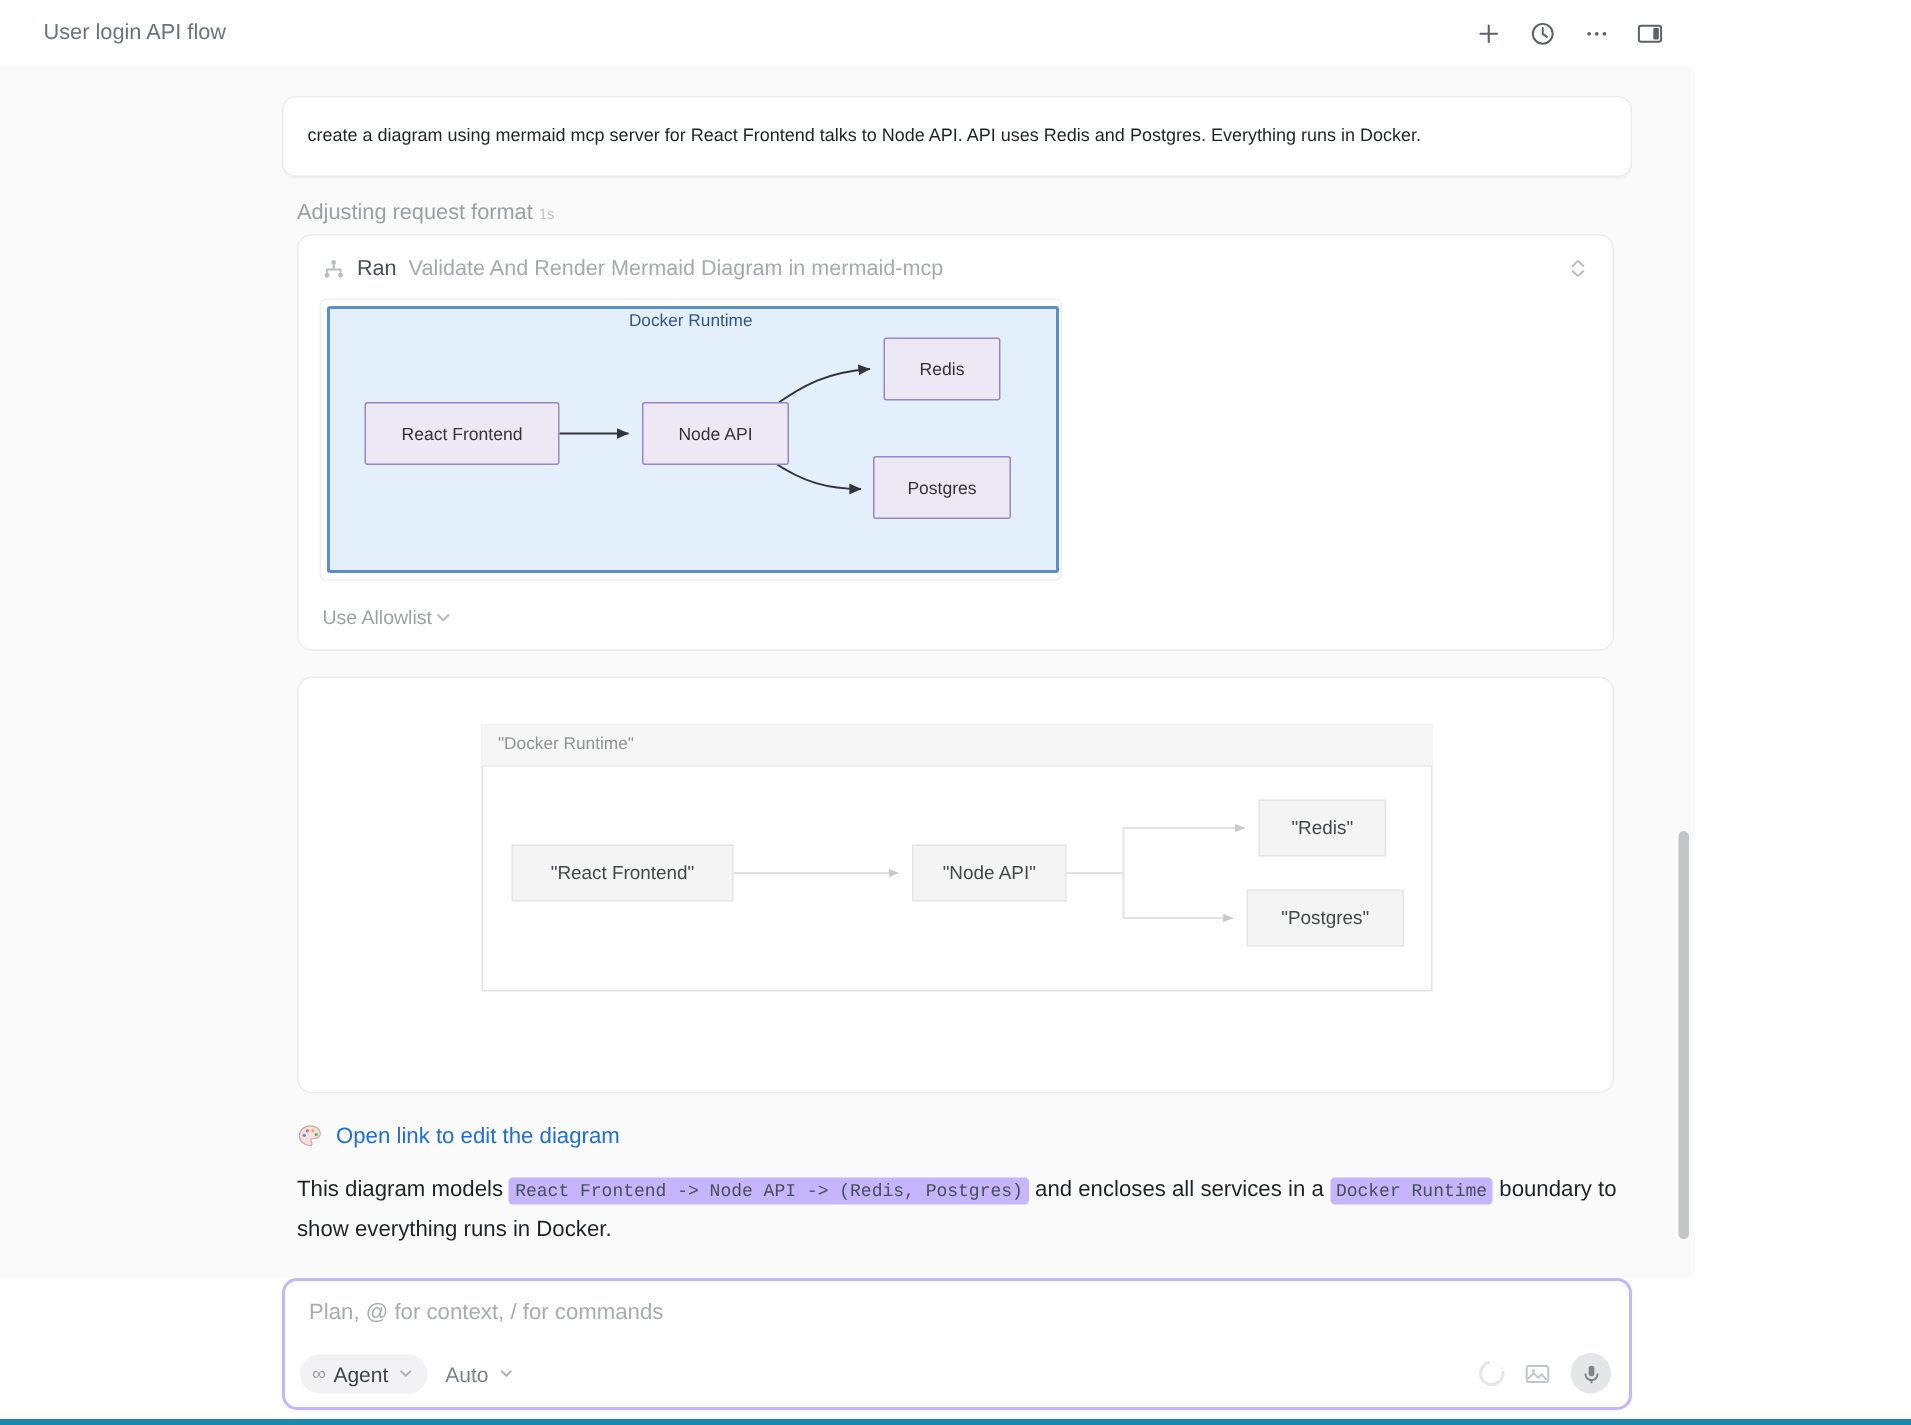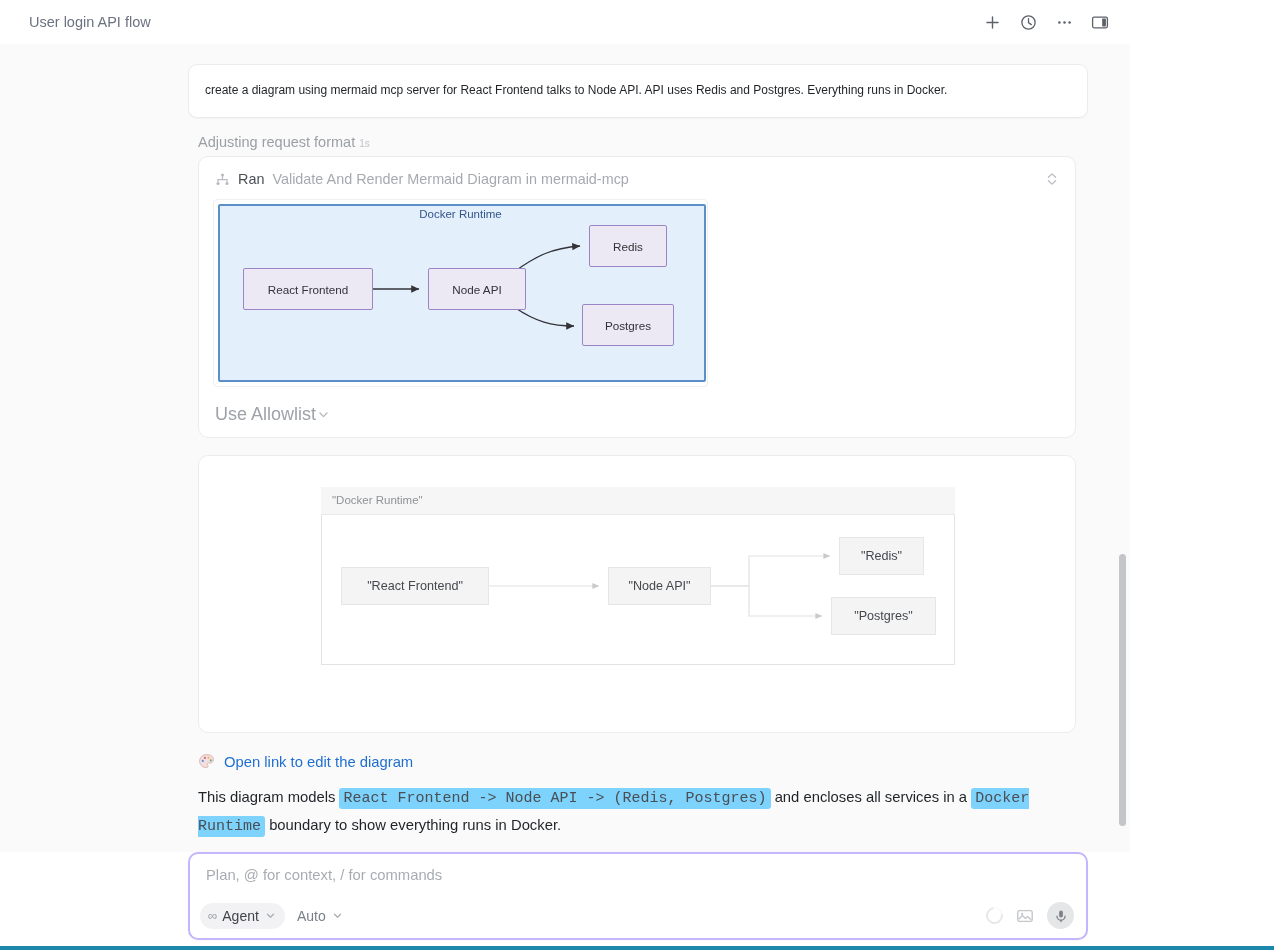--- a/index.html
+++ b/index.html
@@ -158,21 +158,21 @@
   .mnode.n-redis  { left: 375px; top: 25px;  width: 78px;  height: 42px; }
   .mnode.n-pg     { left: 368px; top: 104px; width: 92px;  height: 42px; }
   .mermaid-svg { position: absolute; left: 0; top: 0; width: 495px; height: 188px; }
 
   
   .allowlist {
     margin-top: 17px;
     display: inline-flex;
     align-items: center;
     gap: 1px;
-    font-size: 18px;
+    font-size: 13px;
     color: #9ea2a8;
     cursor: pointer;
     padding-left: 2px;
   }
   .allowlist .chev { color: #b6b9be; display:flex; }
 
   
   .plaincard {
     width: 878px;
     margin-left: 10px;
@@ -234,22 +234,22 @@
   .prose {
     margin-left: 10px;
     margin-top: 14px;
     width: 880px;
     font-size: 14.8px;
     line-height: 26px;
     color: #1f2328;
   }
   .code {
     font-family: "Liberation Mono", monospace;
-    font-size: 15px;
-    background: #7dd3fc;
+    font-size: 12px;
+    background: #c4b5fd;
     color: #4a4e55;
     border-radius: 3px;
     padding: 2px 4px;
   }
 
   
   .composer-dock {
     flex: 0 0 auto;
     background: #ffffff;
     padding: 0 0 6px 0;

